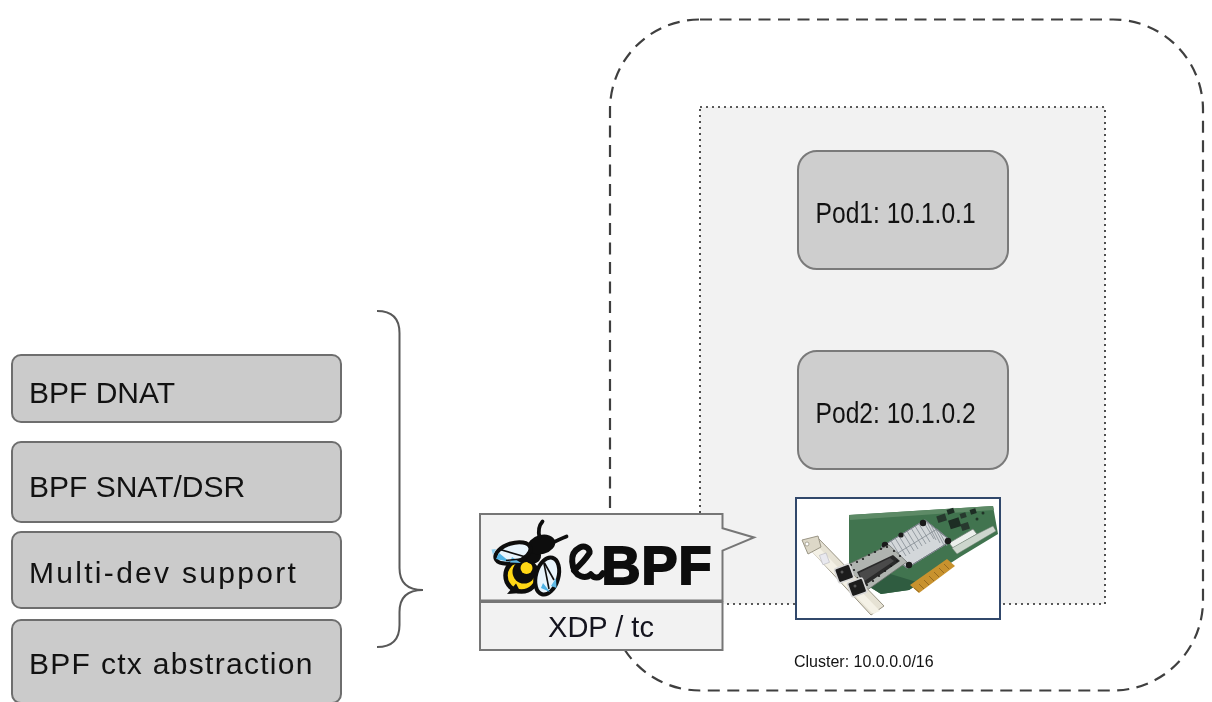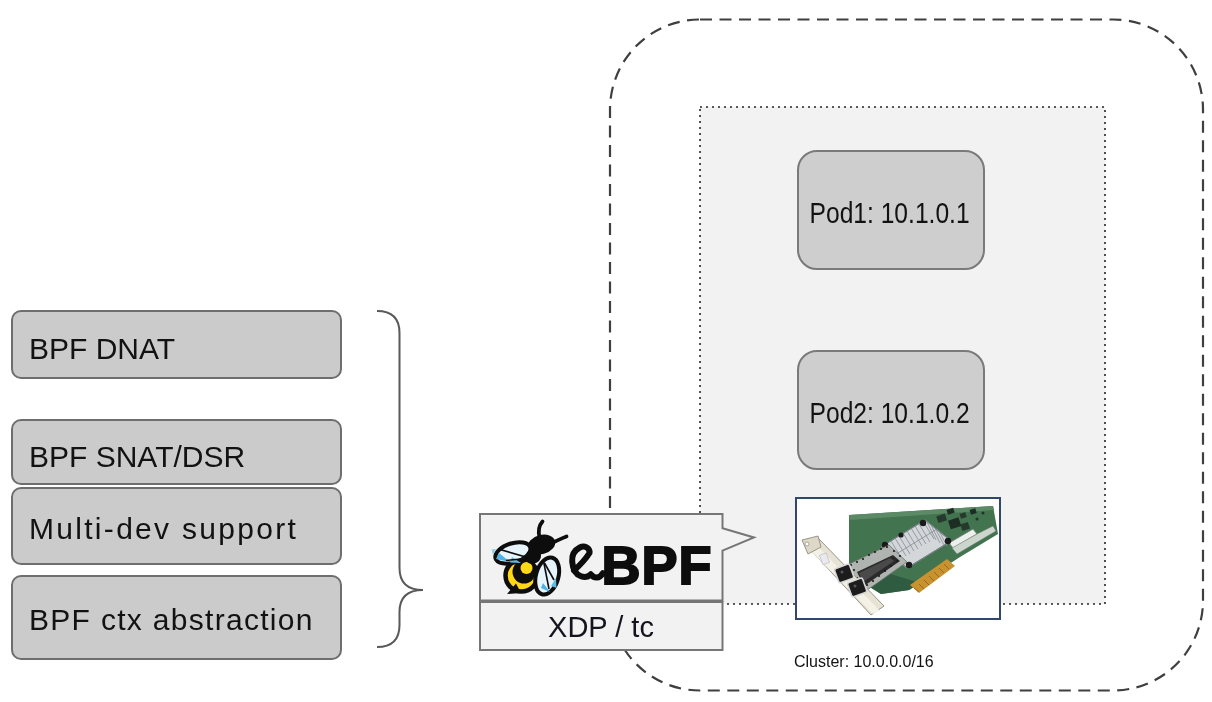--- a/index.html
+++ b/index.html
@@ -1,20 +1,20 @@
 <!DOCTYPE html>
 <html><head>
 <meta charset="utf-8">
 <style>
 html,body{margin:0;padding:0;}
 body{width:1212px;height:702px;background:#ffffff;font-family:"Liberation Sans",sans-serif;position:relative;overflow:hidden;}
 .abs{position:absolute;}
-.gbox{position:absolute;left:11px;width:331px;background:#cbcbcb;border:2px solid #6e6e6e;border-radius:10px;box-sizing:border-box;display:flex;align-items:center;color:#121212;}
+.gbox{position:absolute;left:11px;width:331px;background:#cbcbcb;border:2px solid #6e6e6e;border-radius:10px;box-sizing:border-box;display:flex;align-items:center;color:#121212;margin-top:44px;}
 .gbox span{padding-left:16px;font-size:30px;}
-.pod{position:absolute;left:797px;width:188px;height:120px;background:#cecece;border:2px solid #7a7a7a;border-radius:20px;box-sizing:border-box;display:flex;align-items:center;color:#121212;font-size:30px;}
+.pod{position:absolute;left:797px;width:212px;height:120px;background:#cecece;border:2px solid #7a7a7a;border-radius:20px;box-sizing:border-box;display:flex;align-items:center;justify-content:center;color:#121212;font-size:30px;}
 .pod span{display:inline-block;white-space:nowrap;transform:translateX(-7px) scaleX(0.82);}
 </style>
 </head>
 <body>
 
 <svg class="abs" style="left:0;top:0" width="1212" height="702" viewBox="0 0 1212 702">
   <rect x="610" y="19.5" width="593" height="671" rx="90" ry="90" fill="none" stroke="#3f3f3f" stroke-width="2.2" stroke-dasharray="12 7.5"></rect>
   <rect x="700" y="107" width="405" height="497" fill="#f2f2f2" stroke="#262626" stroke-width="1.6" stroke-dasharray="2 4"></rect>
 </svg>
 
@@ -114,21 +114,21 @@
   <rect x="39" y="67" width="16" height="15" rx="2" fill="#1c1c1c" stroke="#d8d8d8" stroke-width="1.6" transform="rotate(-20 47 74)"></rect>
   <rect x="52" y="81" width="16" height="15" rx="2" fill="#1c1c1c" stroke="#d8d8d8" stroke-width="1.6" transform="rotate(-20 60 88)"></rect>
   <circle cx="45" cy="73" r="1.5" fill="#555"></circle>
   <circle cx="58" cy="87" r="1.5" fill="#555"></circle>
 </svg>
 </div>
 
 <div class="gbox" style="top:310px;height:69px">
     <span style="padding-top:9px">BPF DNAT</span>
   </div>
-<div class="gbox" style="top:419px;height:66px">
+<div class="gbox" style="top:397px;height:82px">
     <span style="padding-top:9px">BPF SNAT/DSR</span>
   </div>
 <div class="gbox" style="top:487px;height:78px">
     <span style="padding-top:5px;letter-spacing:2.3px">Multi-dev support</span>
   </div>
 <div class="gbox" style="top:575px;height:85px">
     <span style="padding-top:5px;letter-spacing:1.3px">BPF ctx abstraction</span>
   </div>
 
 <div class="abs" style="left:794px;top:653px;font-size:16px;color:#121212;">Cluster: 10.0.0.0/16</div>

